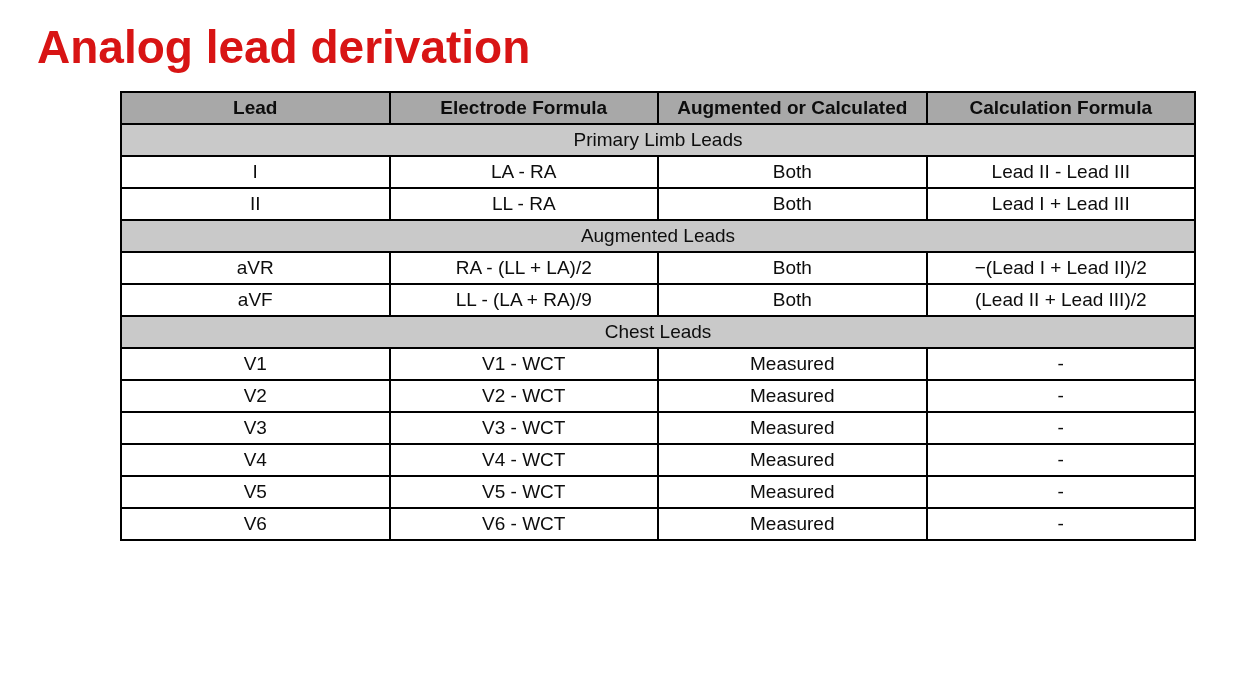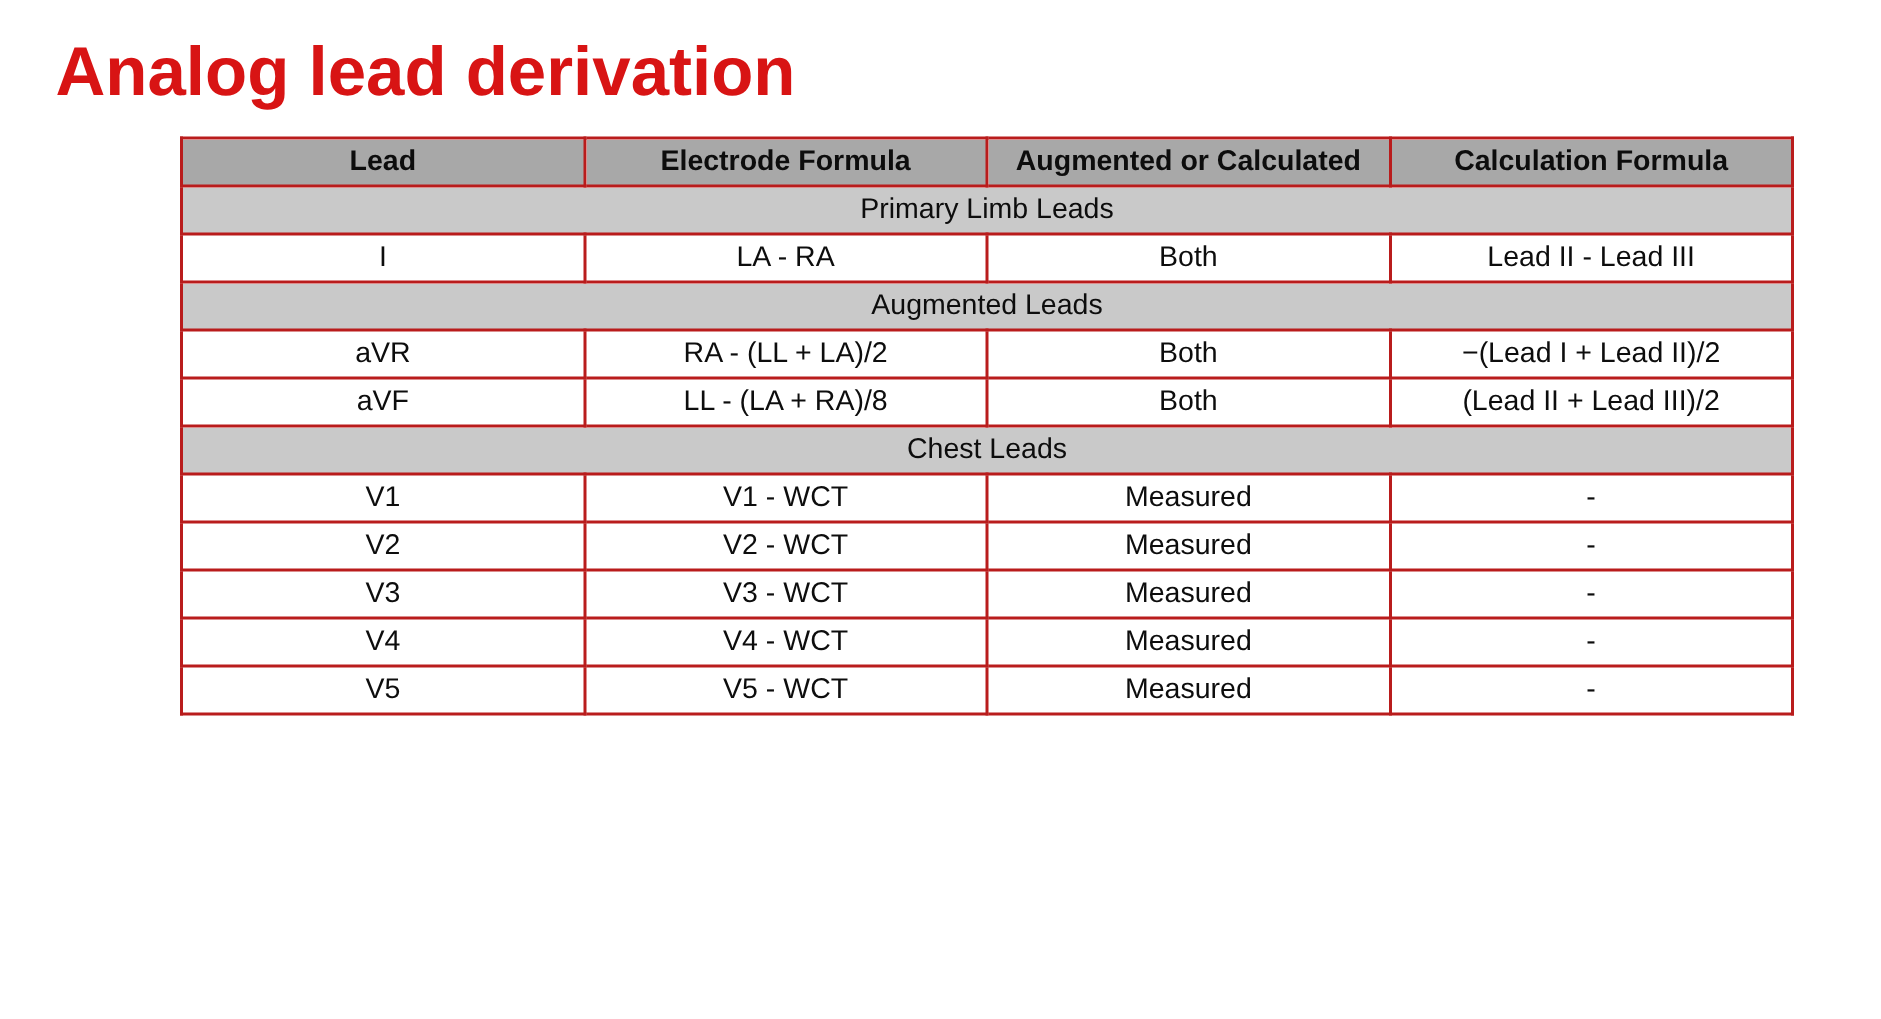--- a/index.html
+++ b/index.html
@@ -30,21 +30,21 @@
     left: 120px;
     top: 91px;
     width: 1076px;
     border-collapse: collapse;
     table-layout: fixed;
     font-size: 19px;
     color: #0d0d0d;
   }
   table.lead-table th,
   table.lead-table td {
-    border: 2px solid #b91c1c;
+    border: 2px solid #000000;
     height: 30px;
     padding: 0 4px;
     text-align: center;
     vertical-align: middle;
     overflow: hidden;
     white-space: nowrap;
   }
   table.lead-table th {
     background: var(--header-bg, #a8a8a8);
     font-weight: bold;
@@ -73,31 +73,37 @@
       <tr>
         <td colspan="4" class="section-cell">Primary Limb Leads</td>
       </tr>
       <tr>
         <td>I</td>
         <td>LA - RA</td>
         <td>Both</td>
         <td>Lead II - Lead III</td>
       </tr>
       <tr>
+        <td>II</td>
+        <td>LL - RA</td>
+        <td>Both</td>
+        <td>Lead I + Lead III</td>
+      </tr>
+      <tr>
         <td colspan="4" class="section-cell">Augmented Leads</td>
       </tr>
       <tr>
         <td>aVR</td>
         <td>RA - (LL + LA)/2</td>
         <td>Both</td>
         <td>−(Lead I + Lead II)/2</td>
       </tr>
       <tr>
         <td>aVF</td>
-        <td>LL - (LA + RA)/8</td>
+        <td>LL - (LA + RA)/9</td>
         <td>Both</td>
         <td>(Lead II + Lead III)/2</td>
       </tr>
       <tr>
         <td colspan="4" class="section-cell">Chest Leads</td>
       </tr>
       <tr>
         <td>V1</td>
         <td>V1 - WCT</td>
         <td>Measured</td>
@@ -120,14 +126,20 @@
         <td>V4 - WCT</td>
         <td>Measured</td>
         <td>-</td>
       </tr>
       <tr>
         <td>V5</td>
         <td>V5 - WCT</td>
         <td>Measured</td>
         <td>-</td>
       </tr>
+      <tr>
+        <td>V6</td>
+        <td>V6 - WCT</td>
+        <td>Measured</td>
+        <td>-</td>
+      </tr>
     </tbody>
 </table>
 
 </body></html>

